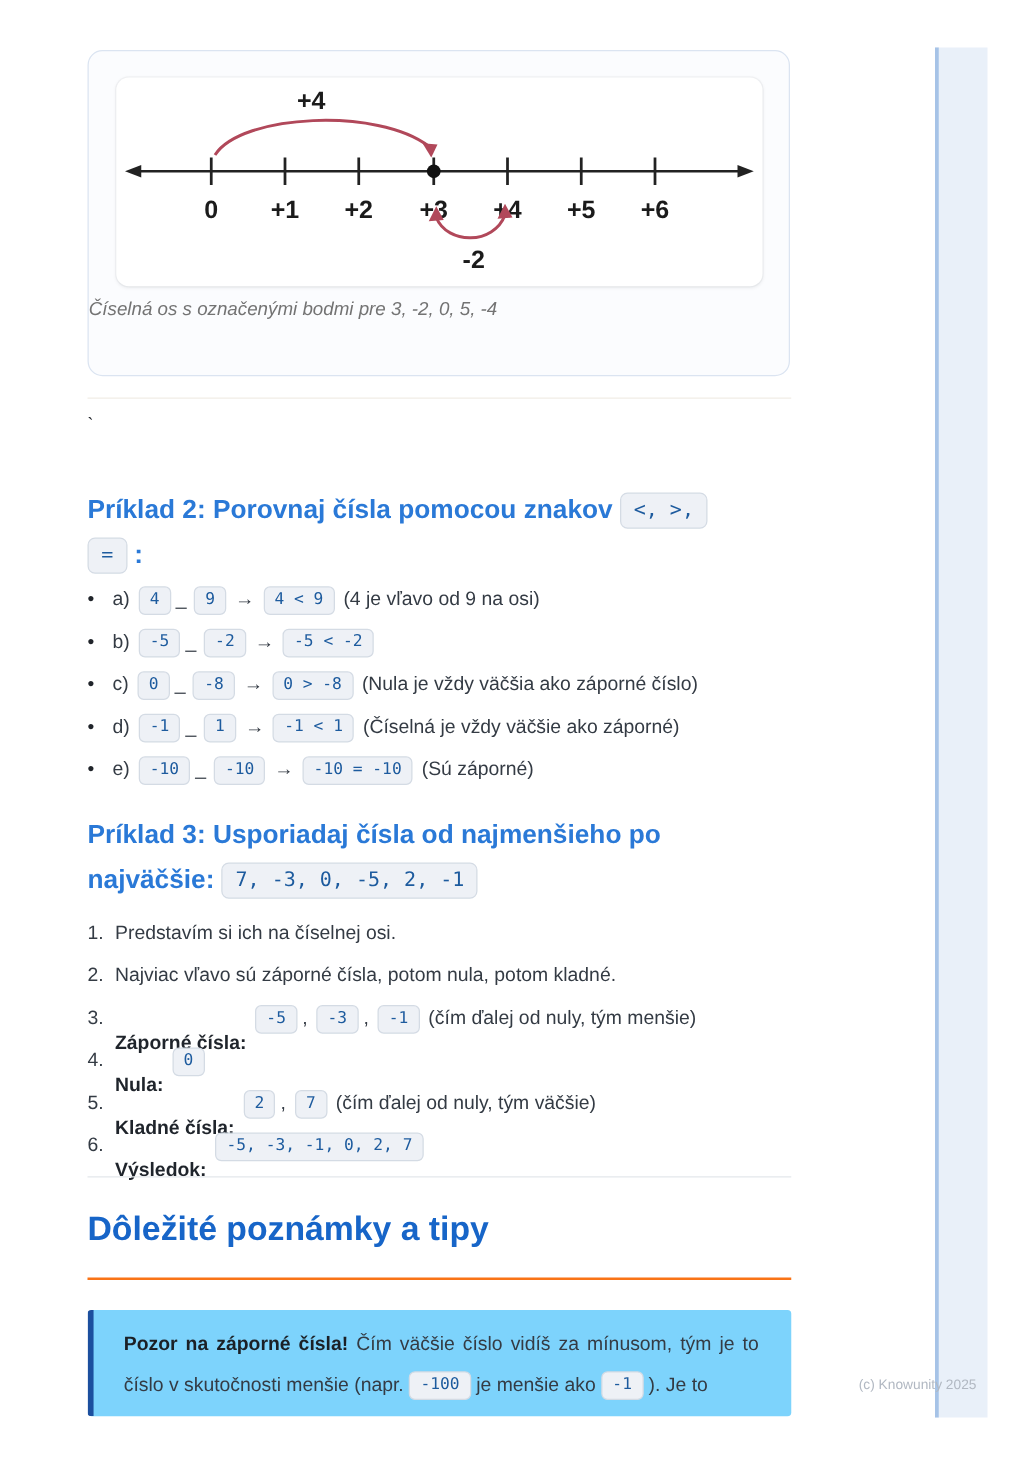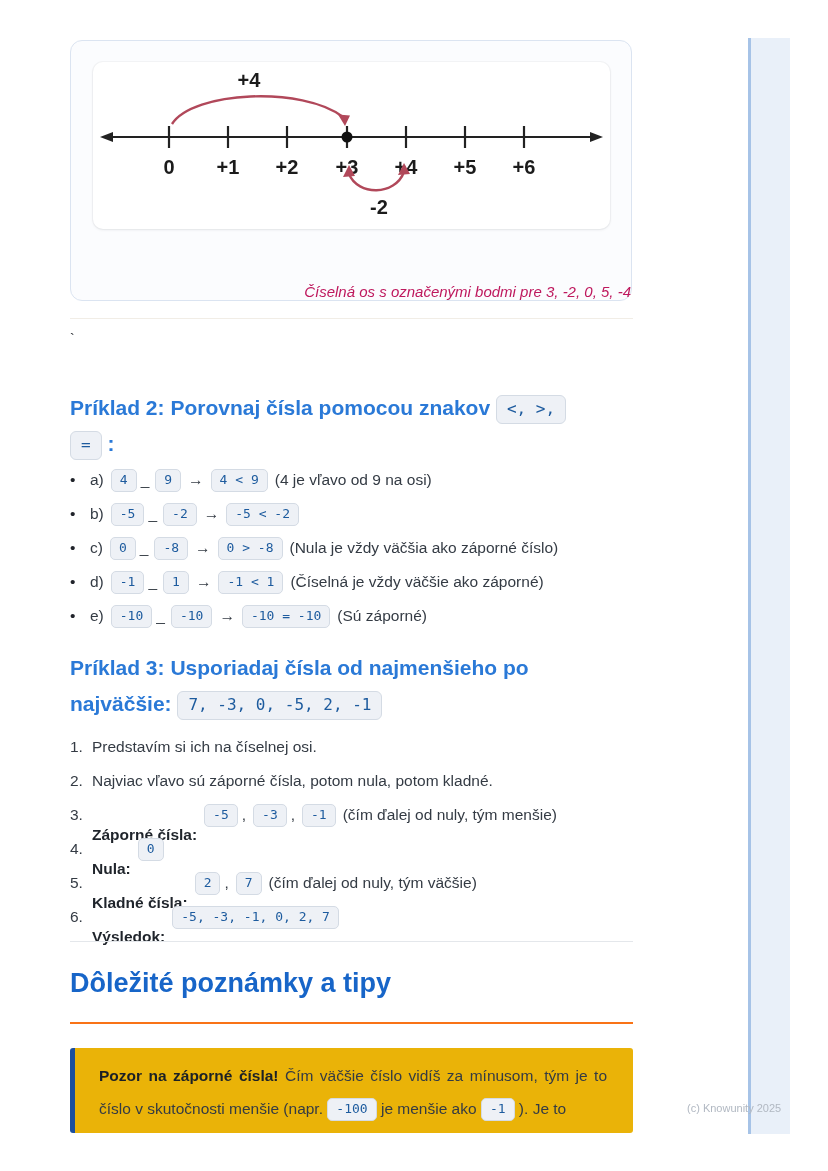--- a/index.html
+++ b/index.html
@@ -11,22 +11,22 @@
   .figure-card{
     position:absolute;left:70px;top:40px;width:562px;height:261px;
     background:#fbfcfe;border:1.5px solid #dbe4f1;border-radius:12px;box-sizing:border-box;
   }
   .figure-inner{
     position:absolute;left:22px;top:21px;width:517px;height:167px;
     background:#ffffff;border-radius:10px;
     box-shadow:0 1px 3px rgba(16,24,40,.08),0 0 0 1px rgba(16,24,40,.03);
   }
   .figure-caption{
-    position:absolute;left:0;top:198px;width:100%;text-align:right;
-    font-style:italic;font-size:15px;color:#be185d;margin-top:44px;
+    position:absolute;left:0;top:198px;width:100%;text-align:left;
+    font-style:italic;font-size:15px;color:#737373;
   }
   
   .faint-rule{position:absolute;left:70px;top:318px;width:563px;height:1px;background:#f1ede6;}
   .stray{position:absolute;left:70px;top:331px;font-size:14px;color:#20242a;}
   
   .h2{
     position:absolute;left:70px;width:566px;
     font-size:21px;font-weight:bold;color:#2a79d7;line-height:36px;
   }
   .h2-ex2{top:390px;}
@@ -51,21 +51,21 @@
   .row .num{width:22px;flex:0 0 22px;color:#343b44;}
   .row .gap{margin-left:7px;}
   .row .gap-s{margin-left:4px;}
   .row b{color:#1f242b;margin-top:40px;}
   .sep{color:#343b44;margin:0 2px;}
   
   .hr{position:absolute;left:70px;top:941px;width:563px;height:1px;background:#e4e7eb;}
   
   .callout{
     position:absolute;left:70px;top:1048px;width:563px;height:85px;box-sizing:border-box;
-    background:#eab308;border-left:5px solid #1c4f9e;border-radius:3px;
+    background:#7dd3fc;border-left:5px solid #1c4f9e;border-radius:3px;
     padding:11px 26px 0 24px;font-size:15.5px;line-height:33px;text-align:justify;color:#343b44;
     overflow:hidden;
   }
   .callout b{color:#1b2026;}
   
   .page-edge{
     position:absolute;left:748px;top:38px;width:39px;height:1096px;
     background:#e9f0f9;border-left:3px solid #a6c3e7;
   }
   .watermark{

